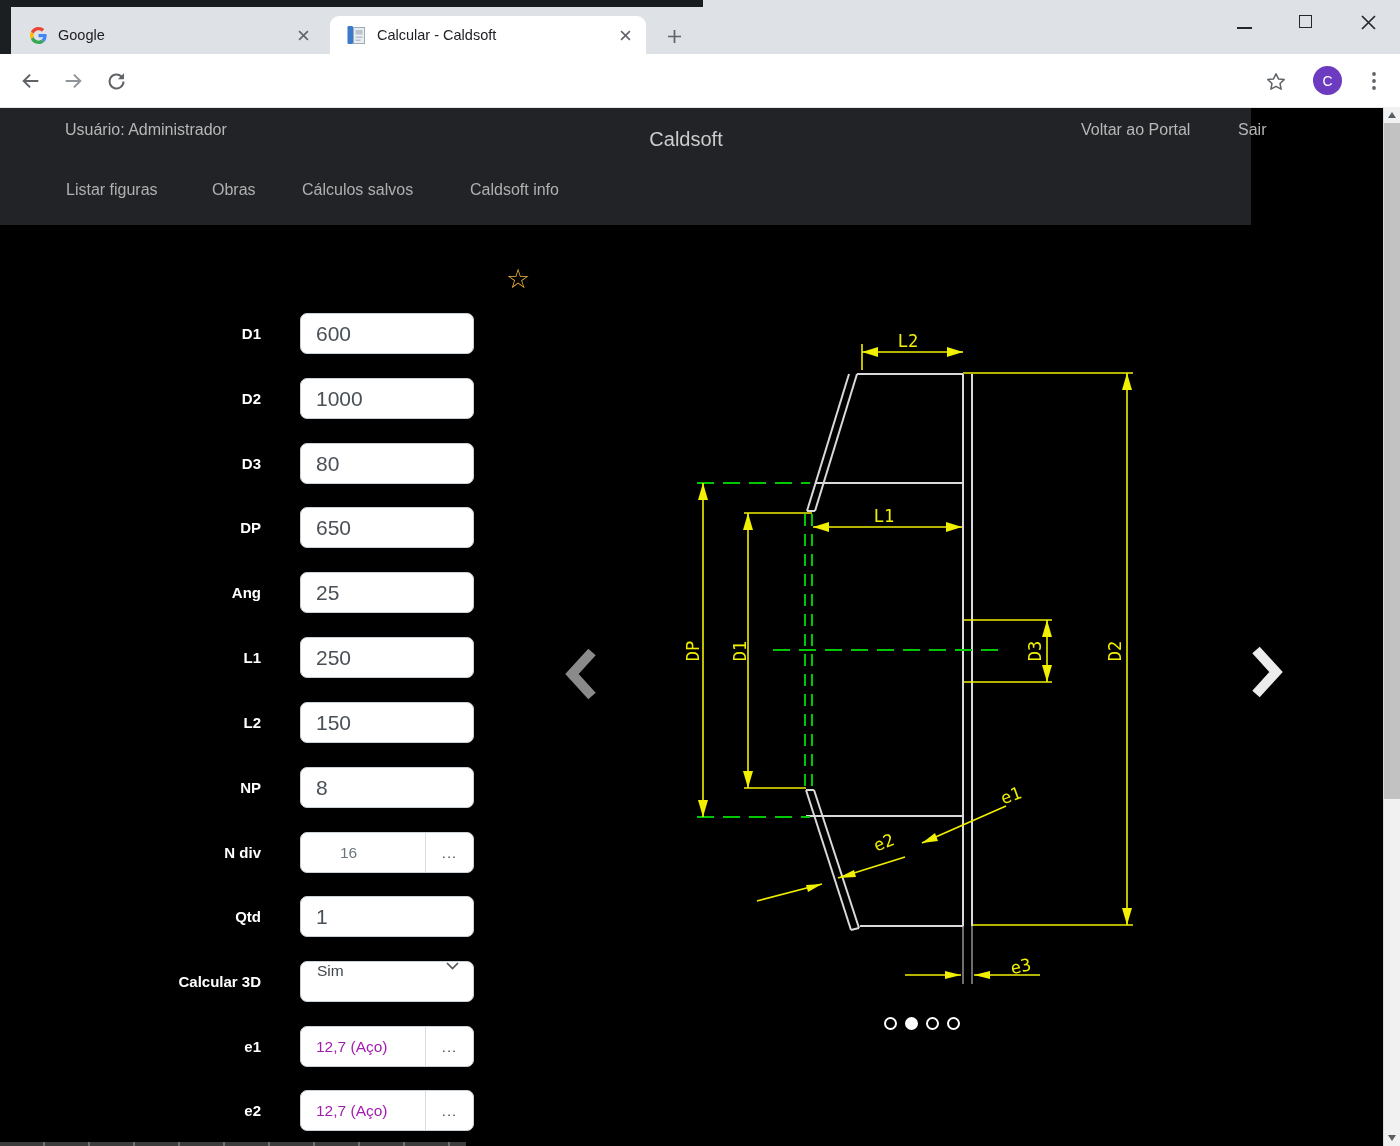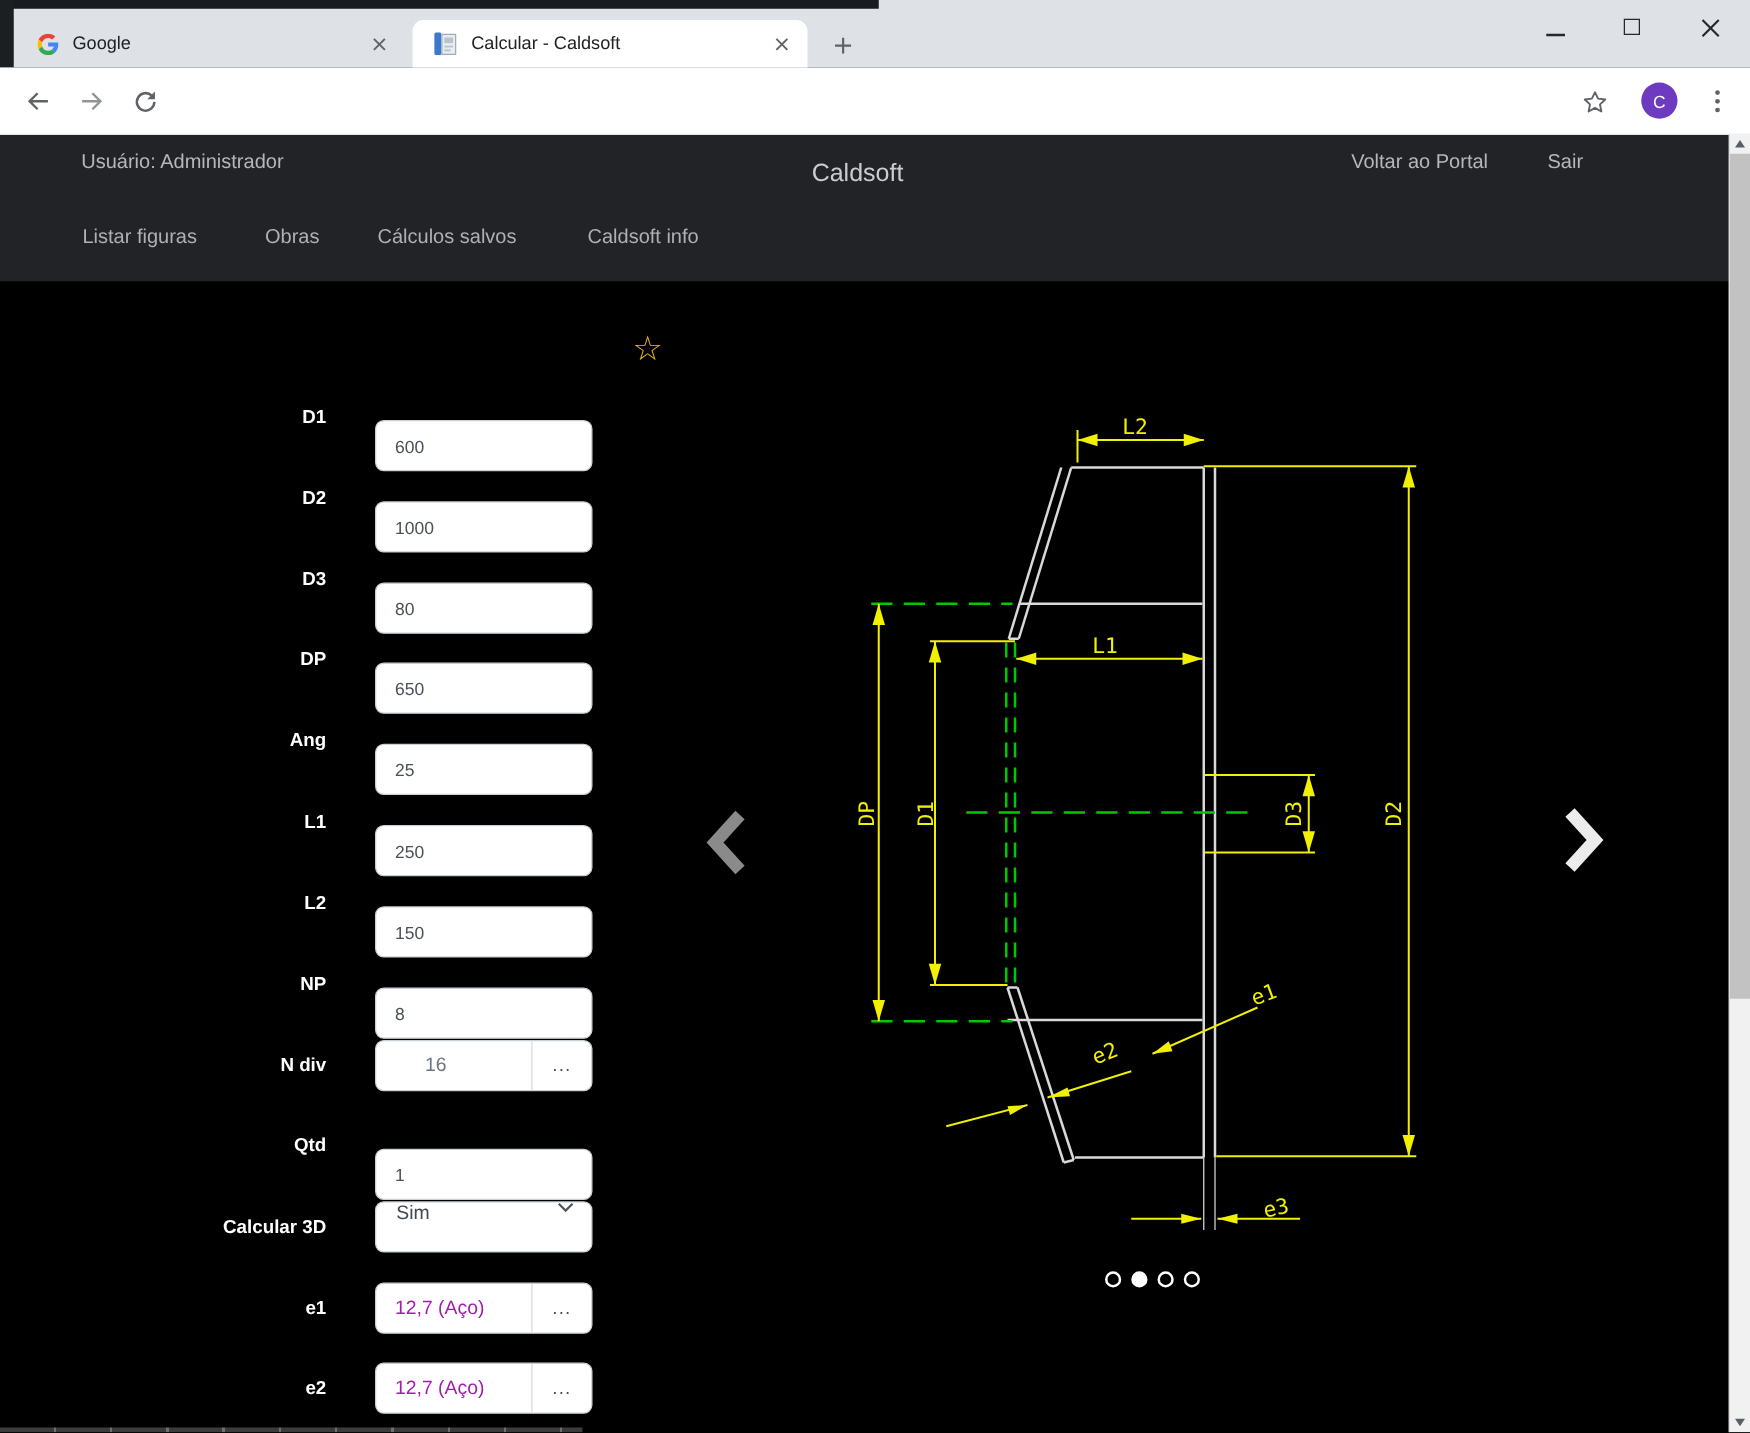--- a/index.html
+++ b/index.html
@@ -33,36 +33,36 @@
           color:#fff;font-size:14px;display:flex;align-items:center;justify-content:center;}
 
   
   .scrollbar{position:absolute;right:0;top:107px;width:17px;height:1039px;background:#f1f1f1;border-left:1px solid #dcdfe1;}
   .sb-up{position:absolute;top:5px;left:4px;width:0;height:0;border-left:4.5px solid transparent;border-right:4.5px solid transparent;border-bottom:6px solid #575f66;}
   .sb-down{position:absolute;bottom:5px;left:4px;width:0;height:0;border-left:4.5px solid transparent;border-right:4.5px solid transparent;border-top:6px solid #575f66;}
   .sb-thumb{position:absolute;left:0;top:16px;width:16px;height:676px;background:#c2c2c2;}
 
   
   .content{position:absolute;left:0;top:108px;width:1383px;height:1038px;background:#000;}
-  .site-header{position:absolute;left:0;top:0;width:1383px;height:117px;background:#212326;}
+  .site-header{position:absolute;left:0;top:0;width:1251px;height:117px;background:#212326;}
   .hdr-user{position:absolute;left:65px;top:13px;font-size:16px;color:#b7b7b7;}
   .hdr-brand{position:absolute;left:686px;top:20px;transform:translateX(-50%);font-size:20px;color:#cccccc;}
   .hdr-link{position:absolute;top:13px;font-size:16px;color:#b7b7b7;cursor:pointer;}
   .nav-item{position:absolute;top:73px;font-size:16px;color:#b0b0b0;cursor:pointer;}
 
   .page-title{position:absolute;left:66px;top:148px;font-size:33px;color:#e6e6e6;}
   .fav-star{position:absolute;left:506px;top:155px;font-size:27px;color:#efb034;cursor:pointer;}
 
   
   .frow{position:absolute;left:0;height:41px;}
   .flabel{position:absolute;left:0;top:0;width:261px;text-align:right;line-height:41px;
           color:#ffffff;font-weight:bold;font-size:15px;}
   .finput,.fgroup,.fselect{position:absolute;left:300px;top:0;width:174px;height:41px;background:#fff;
           border:1px solid #c9d0d6;border-radius:7px;}
-  .finput{padding:0 15px;font-size:14px;color:#495057;font-family:"Liberation Sans",sans-serif;outline:none;margin-top:23px;}
+  .finput{padding:0 15px;font-size:21px;color:#495057;font-family:"Liberation Sans",sans-serif;outline:none;}
   .fgroup{display:flex;padding:0;overflow:hidden;}
   .ginput{flex:1;min-width:0;border:none;outline:none;background:none;padding:0 15px;font-size:15.5px;
           color:#495057;font-family:"Liberation Sans",sans-serif;border-right:1px solid #d8dce0;}
   .ginput.dim{color:#6d7680;margin-left:24px;}
   .ginput.ph{color:#a21caf;}
   .gmore{width:47px;display:flex;align-items:center;justify-content:center;font-size:15px;
          color:#4a5056;letter-spacing:1px;cursor:pointer;}
   .fselect{display:flex;align-items:flex-start;justify-content:space-between;padding:0 14px 0 16px;cursor:pointer;}
   .sval{font-size:15.5px;color:#40474d;}
 

